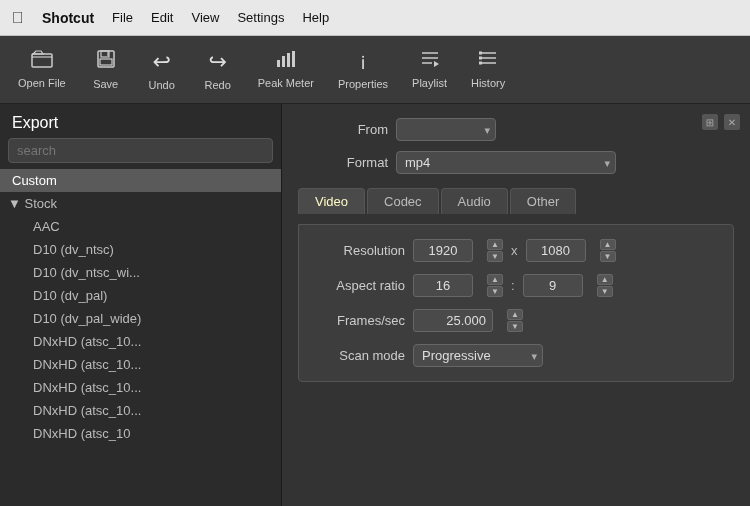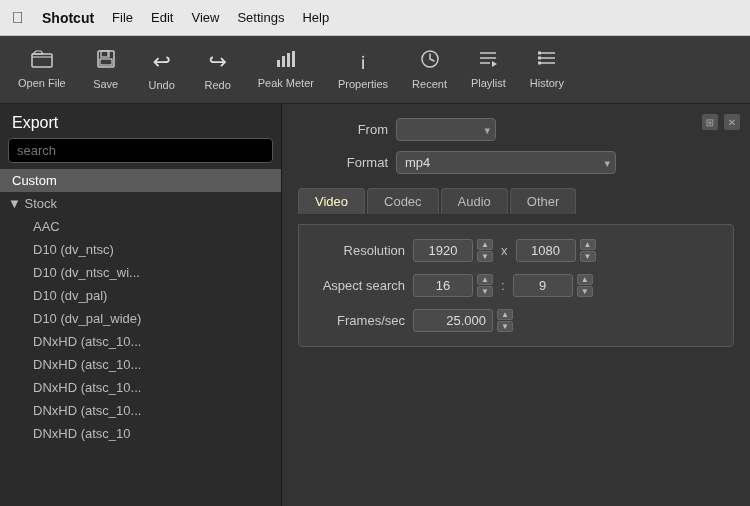--- a/index.html
+++ b/index.html
@@ -80,21 +80,21 @@
       flex-direction: column;
       overflow: hidden;
     }
     #export-title {
       color: #fff;
       font-size: 16px;
       font-weight: 400;
       padding: 10px 12px 6px;
     }
     #search-box {
-      background: #000000;
+      background: #404040;
       border: 1px solid #555;
       border-radius: 4px;
       color: #aaa;
       font-size: 13px;
       padding: 4px 8px;
       margin: 0 8px 6px;
       outline: none;
       width: calc(100% - 16px);
     }
     #sidebar-list {
@@ -232,21 +232,21 @@
       padding: 14px 16px;
       display: flex;
       flex-direction: column;
       gap: 12px;
     }
 
     
     .spinner-group {
       display: flex;
       align-items: center;
-      gap: 4px;
+      gap: 14px;
     }
     .spinner-input {
       background: #4a4a4a;
       border: 1px solid #666;
       border-radius: 3px;
       color: #ddd;
       font-size: 13px;
       padding: 3px 6px;
       width: 60px;
       text-align: center;
@@ -354,29 +354,20 @@
       </svg>
     </span>
     <span>Peak Meter</span>
   </div>
 
   <div class="toolbar-btn">
     <span class="tb-icon" style="font-size:18px; color:#ddd;">ℹ</span>
     <span>Properties</span>
   </div>
 
-  <div class="toolbar-btn">
-    <span class="tb-icon">
-      <svg width="20" height="20" viewBox="0 0 20 20" fill="none">
-        <circle cx="10" cy="10" r="8" stroke="#ccc" stroke-width="1.5" fill="none"></circle>
-        <path d="M10 5v5l4 2" stroke="#ccc" stroke-width="1.5" stroke-linecap="round"></path>
-      </svg>
-    </span>
-    <span>Recent</span>
-  </div>
 
   <div class="toolbar-btn">
     <span class="tb-icon">
       <svg width="20" height="18" viewBox="0 0 20 18" fill="none">
         <line x1="2" y1="3" x2="18" y2="3" stroke="#ccc" stroke-width="1.5"></line>
         <line x1="2" y1="8" x2="18" y2="8" stroke="#ccc" stroke-width="1.5"></line>
         <line x1="2" y1="13" x2="12" y2="13" stroke="#ccc" stroke-width="1.5"></line>
         <polygon points="14,11 14,17 19,14" fill="#ccc"></polygon>
       </svg>
     </span>
@@ -470,21 +461,21 @@
         <div class="spinner-group">
           <input class="spinner-input" type="text" value="1080" style="">
           <div class="spinner-arrows">
             <div class="spin-up">▲</div>
             <div class="spin-down">▼</div>
           </div>
         </div>
       </div>
 
       <div class="form-row">
-        <span class="form-label">Aspect search</span>
+        <span class="form-label">Aspect ratio</span>
         <div class="spinner-group">
           <input class="spinner-input" type="text" value="16" style="">
           <div class="spinner-arrows">
             <div class="spin-up">▲</div>
             <div class="spin-down">▼</div>
           </div>
         </div>
         <span class="colon-sep">:</span>
         <div class="spinner-group">
           <input class="spinner-input" type="text" value="9" style="">
@@ -499,16 +490,25 @@
         <span class="form-label">Frames/sec</span>
         <div class="spinner-group">
           <input class="spinner-input frames-input" type="text" value="25.000" style="">
           <div class="spinner-arrows">
             <div class="spin-up">▲</div>
             <div class="spin-down">▼</div>
           </div>
         </div>
       </div>
 
+      <div class="form-row">
+        <span class="form-label">Scan mode</span>
+        <div class="select-wrapper">
+          <select class="form-select scan-select">
+            <option value="Progressive">Progressive</option>
+            <option value="Interlaced">Interlaced</option>
+          </select>
+        </div>
+      </div>
 
     </div>
   </div>
 </div>
 
 </body></html>

